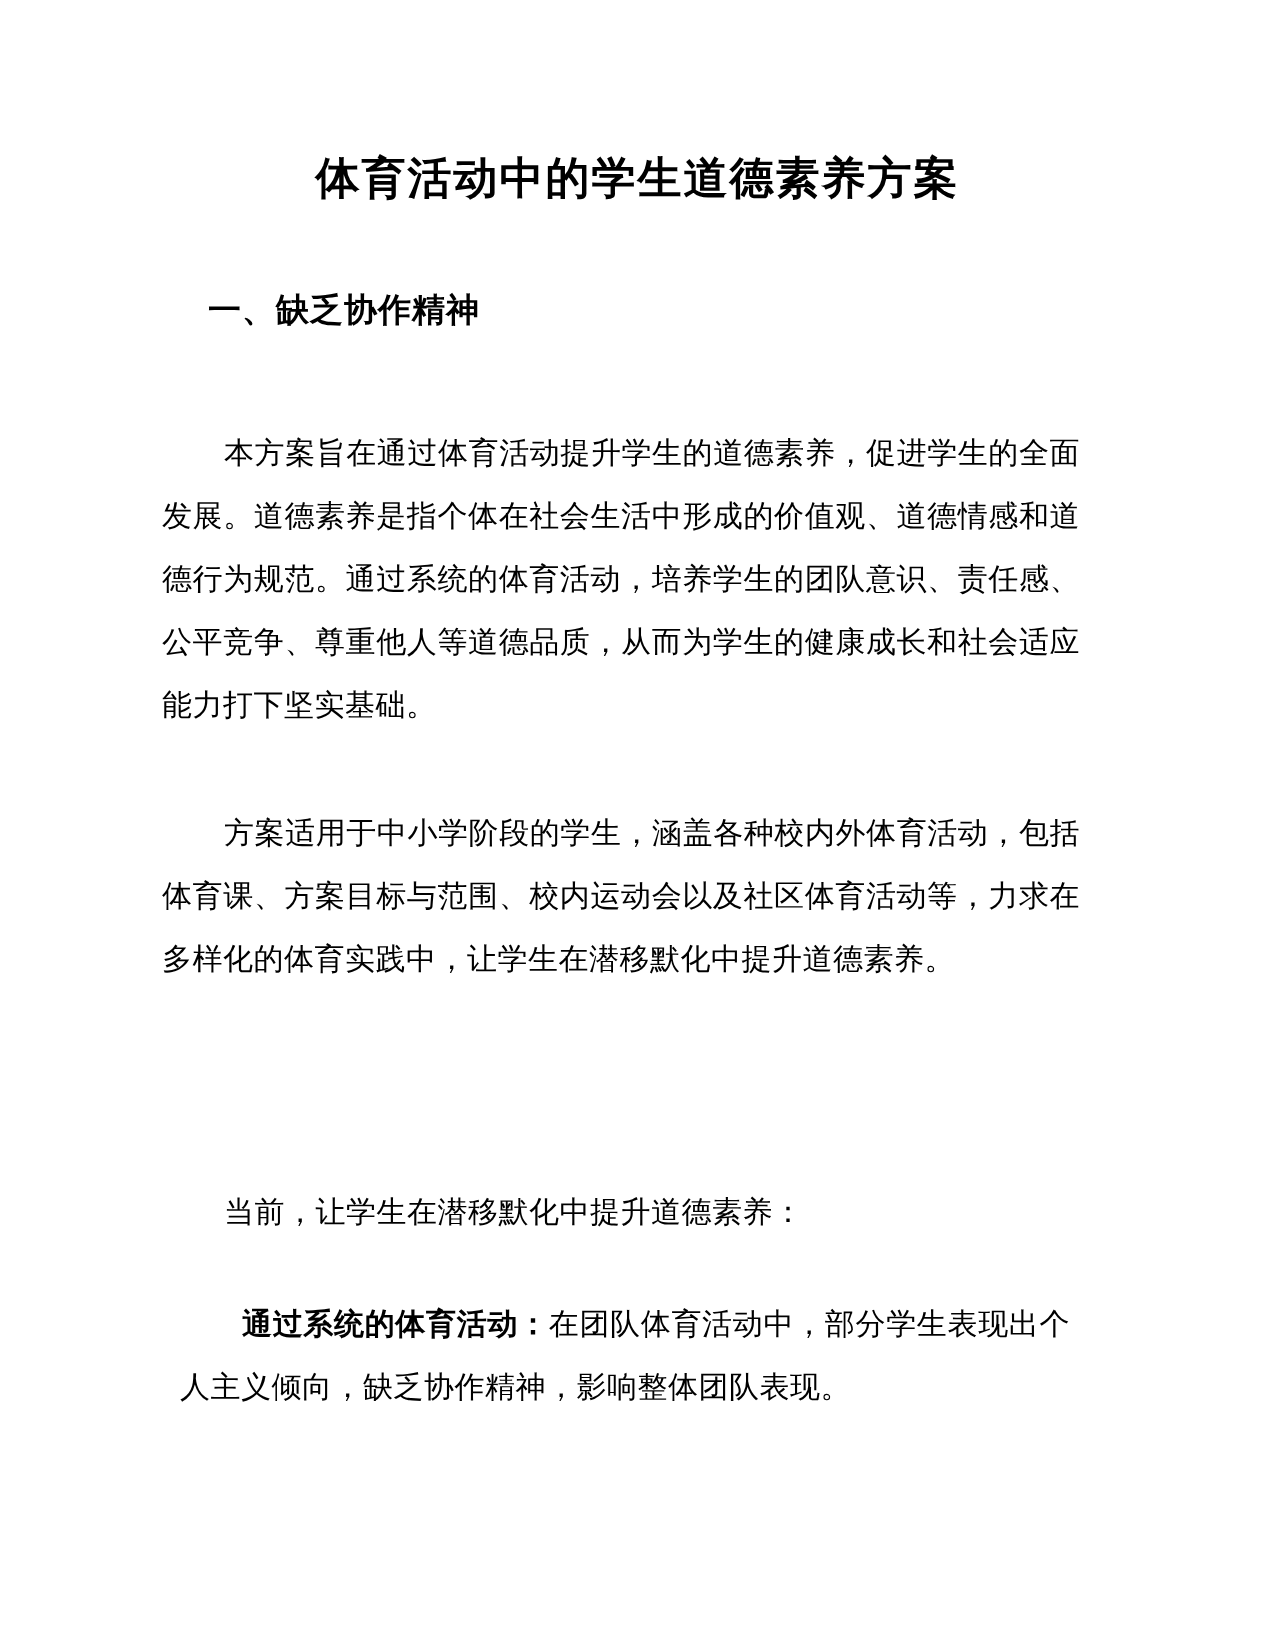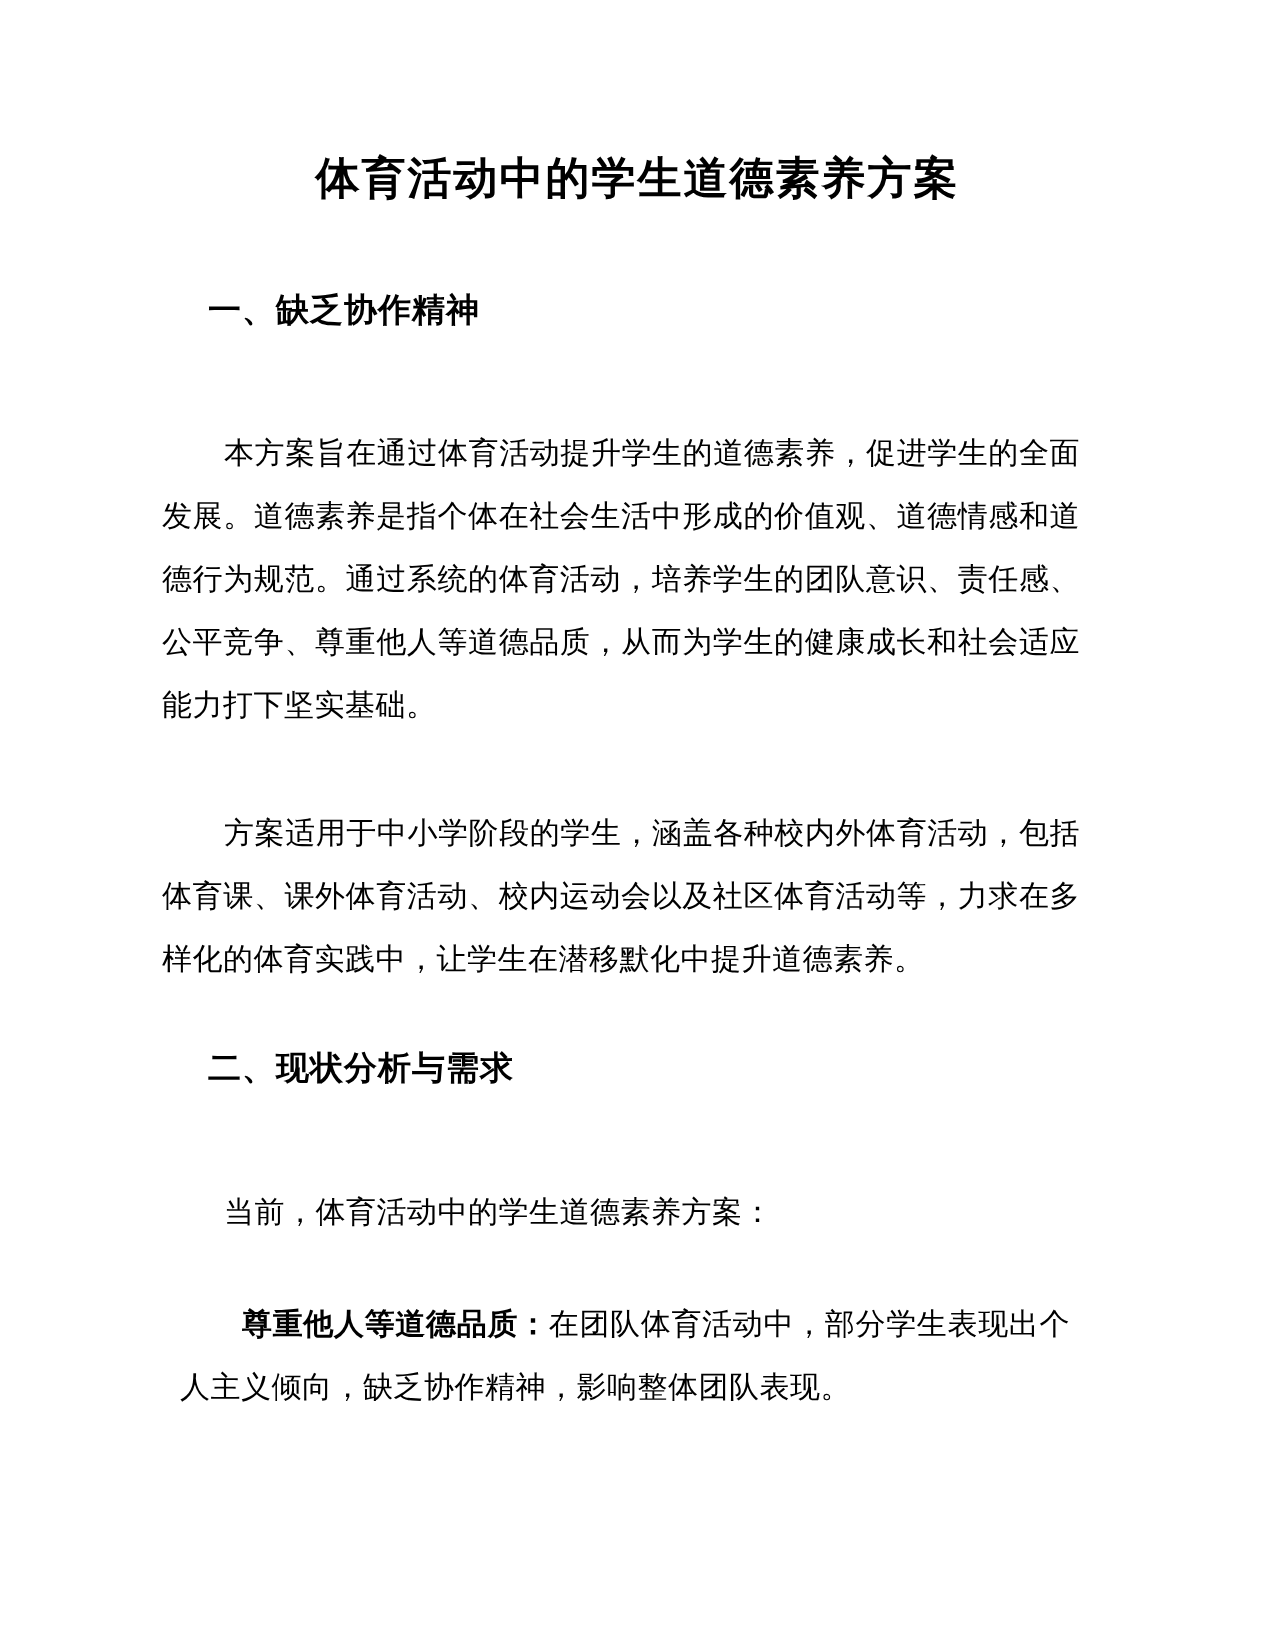--- a/index.html
+++ b/index.html
@@ -77,21 +77,20 @@
 <body>
 
 <div class="page">
 
   <h1 class="doc-title">体育活动中的学生道德素养方案</h1>
 
   <h2 class="section-heading" style="top: 288px;">一、缺乏协作精神</h2>
 
   <p class="para" style="top: 405px;">本方案旨在通过体育活动提升学生的道德素养，促进学生的全面发展。道德素养是指个体在社会生活中形成的价值观、道德情感和道德行为规范。通过系统的体育活动，培养学生的团队意识、责任感、公平竞争、尊重他人等道德品质，从而为学生的健康成长和社会适应能力打下坚实基础。</p>
 
-  <p class="para" style="top: 785px;">方案适用于中小学阶段的学生，涵盖各种校内外体育活动，包括体育课、课外体育活动、校内运动会以及社区体育活动等，力求在多样化的体育实践中，让学生在潜移默化中提升道德素养。</p>
+  <p class="para" style="top: 785px;">方案适用于中小学阶段的学生，涵盖各种校内外体育活动，包括体育课、方案目标与范围、校内运动会以及社区体育活动等，力求在多样化的体育实践中，让学生在潜移默化中提升道德素养。</p>
 
-  <h2 class="section-heading" style="top: 1046px;">二、现状分析与需求</h2>
 
-  <p class="para" style="top: 1164px;">当前，体育活动中的学生道德素养方案：</p>
+  <p class="para" style="top: 1164px;">当前，让学生在潜移默化中提升道德素养：</p>
 
-  <p class="issue" style="top: 1292px;"><span class="issue-label">尊重他人等道德品质：</span><span>在团队体育活动中，部分学生表现出个人主义倾向，缺乏协作精神，影响整体团队表现。</span></p>
+  <p class="issue" style="top: 1292px;"><span class="issue-label">通过系统的体育活动：</span><span>在团队体育活动中，部分学生表现出个人主义倾向，缺乏协作精神，影响整体团队表现。</span></p>
 
 </div>
 
 </body></html>

